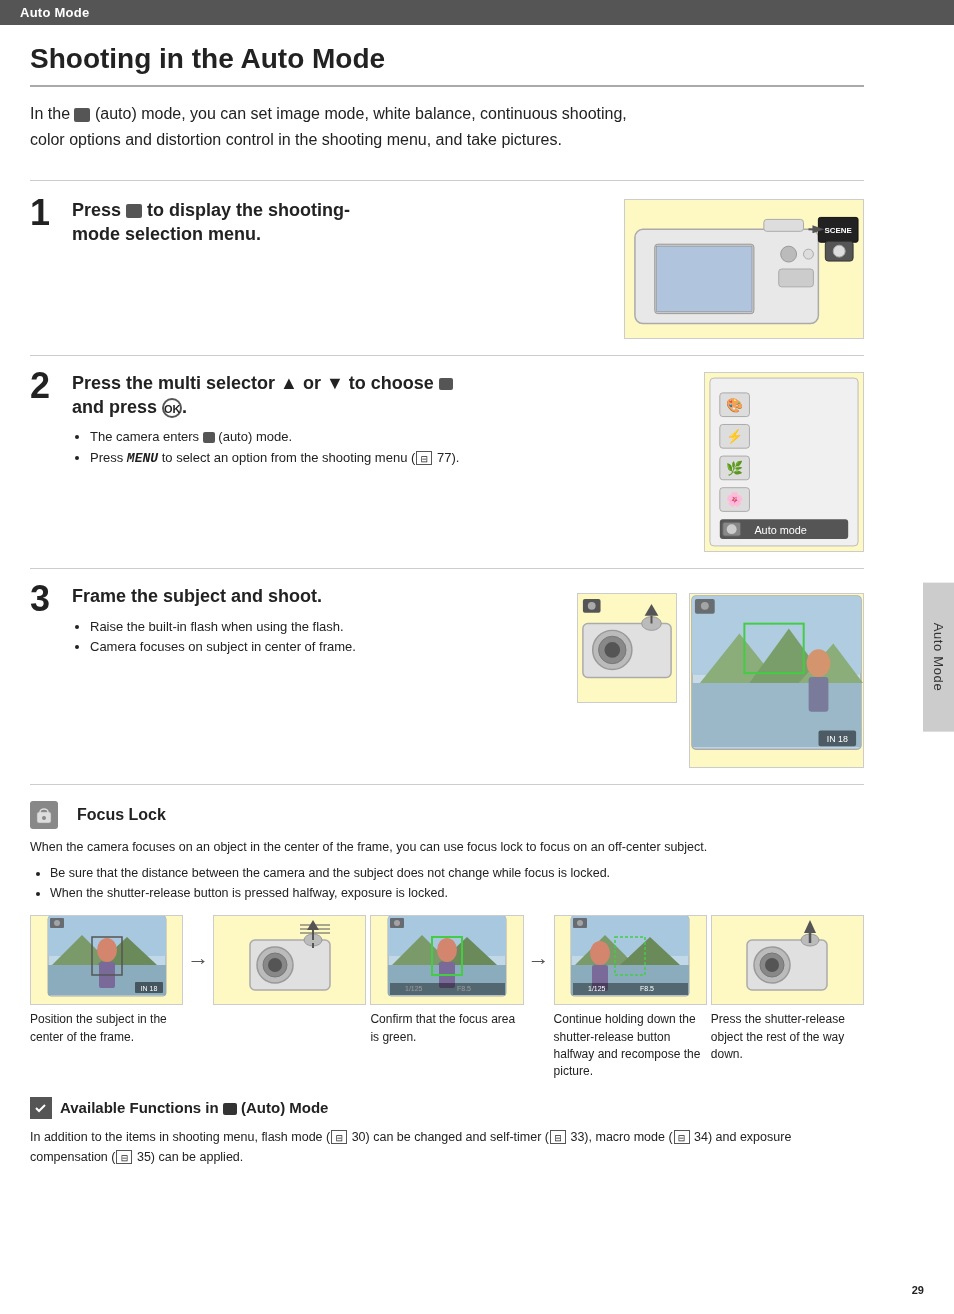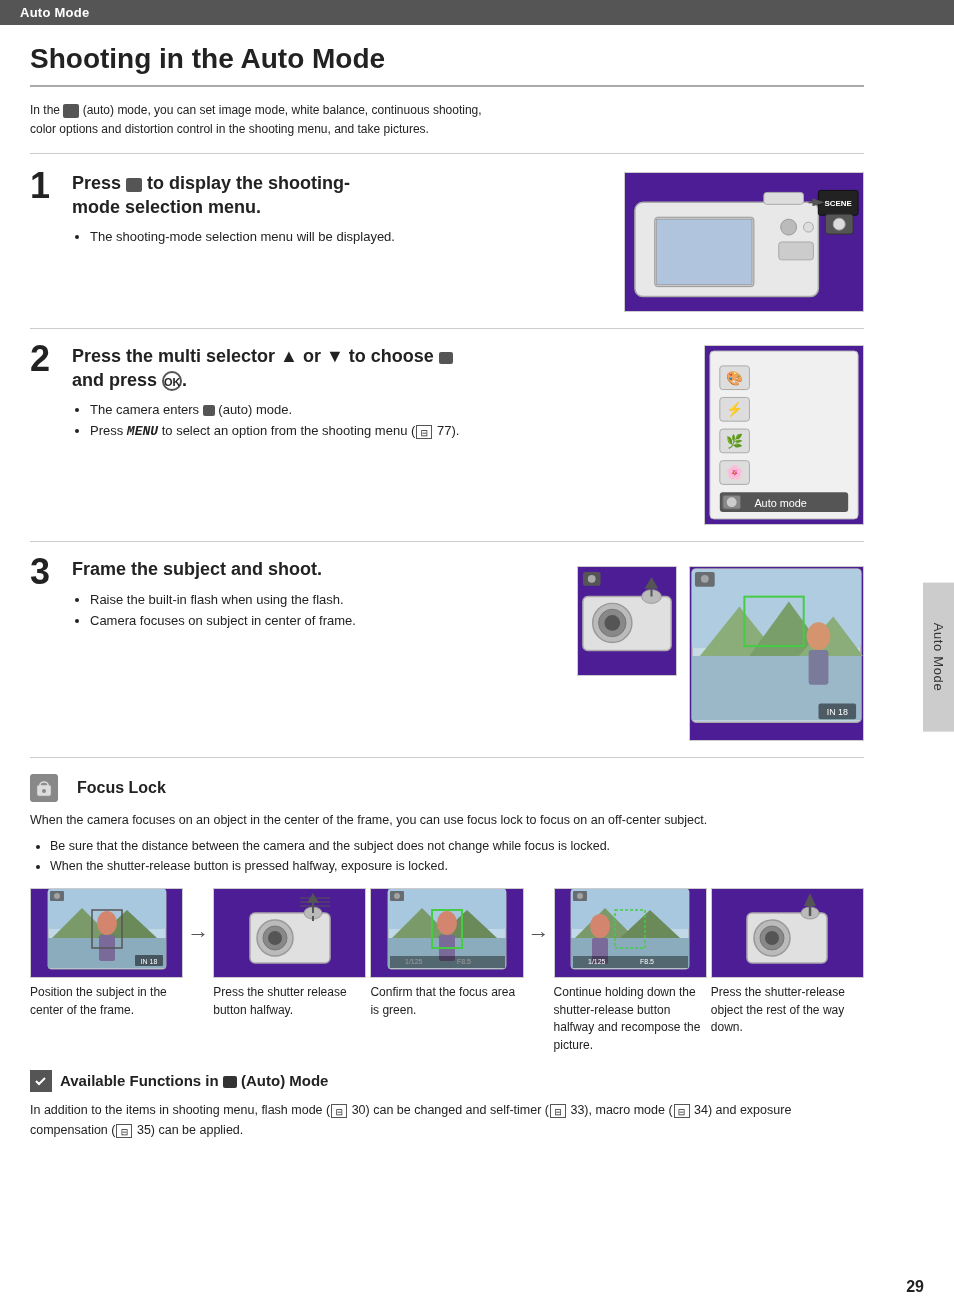--- a/index.html
+++ b/index.html
@@ -35,25 +35,25 @@
     
     .page-title {
       font-size: 28px;
       font-weight: bold;
       margin-bottom: 14px;
       border-bottom: 2px solid #aaa;
       padding-bottom: 10px;
     }
     
     .intro-para {
-      font-size: 12px;
+      font-size: 16px;
       line-height: 1.6;
       margin-bottom: 18px;
       border-bottom: 1px solid #ccc;
-      padding-bottom: 14px;
+      padding-bottom: 28px;
     }
     
     .step-section {
       display: flex;
       flex-direction: row;
       margin-bottom: 16px;
       border-bottom: 1px solid #ccc;
       padding-bottom: 16px;
     }
     .step-number {
@@ -77,21 +77,21 @@
       padding-left: 18px;
       font-size: 13px;
       line-height: 1.6;
     }
     .step-image {
       margin-left: 18px;
       flex-shrink: 0;
     }
     
     .img-box {
-      background: #4c1d95;
+      background: #fef9c3;
       border: 1px solid #ccc;
       display: flex;
       align-items: center;
       justify-content: center;
       font-size: 11px;
       color: #888;
       position: relative;
       overflow: hidden;
     }
     
@@ -202,21 +202,21 @@
       font-size: 13px;
       padding: 40px 8px;
       color: #333;
       letter-spacing: 0.05em;
     }
     
     .page-number {
       position: absolute;
       bottom: 18px;
       right: 30px;
-      font-size: 16px;
+      font-size: 11px;
       font-weight: bold;
       margin-left: 33px;
     }
     
     .step1-img {
       width: 240px;
       height: 140px;
     }
     
     .step2-img {
@@ -267,23 +267,20 @@
       In the <span style="display:inline-block;width:16px;height:14px;background:#555;border-radius:2px;vertical-align:middle;"></span> (auto) mode, you can set image mode, white balance, continuous shooting,<br>
       color options and distortion control in the shooting menu, and take pictures.
     </div>
 
     <div class="step-section">
       <div class="step-number">1</div>
       <div class="step-content">
         <div class="step-title">
           Press <span style="display:inline-block;width:16px;height:14px;background:#555;border-radius:2px;vertical-align:middle;"></span> to display the shooting-<br>mode selection menu.
         </div>
-        <ul class="step-bullets">
-          <li>The shooting-mode selection menu will be displayed.</li>
-        </ul>
       </div>
       <div class="step-image">
 
         <div class="img-box step1-img">
           <svg width="240" height="140" viewBox="0 0 240 140">
 
             <rect x="10" y="30" width="185" height="95" rx="8" ry="8" fill="#e8e8e8" stroke="#aaa" stroke-width="1.5"></rect>
 
             <rect x="30" y="45" width="100" height="70" rx="3" fill="#c8c8c8" stroke="#999" stroke-width="1"></rect>
 
@@ -473,21 +470,20 @@
                 <line x1="68" y1="15" x2="68" y2="25" stroke="#555" stroke-width="2"></line>
 
                 <line x1="68" y1="28" x2="68" y2="33" stroke="#555" stroke-width="2"></line>
 
                 <line x1="55" y1="10" x2="85" y2="10" stroke="#555" stroke-width="1"></line>
                 <line x1="55" y1="14" x2="85" y2="14" stroke="#555" stroke-width="1"></line>
                 <line x1="55" y1="18" x2="85" y2="18" stroke="#555" stroke-width="1"></line>
               </svg>
             </div>
           </div>
-          <div class="focus-step-label">Press the shutter release button halfway.</div>
         </div>
 
         <div class="focus-step-item">
           <div class="focus-step-image">
             <div class="img-box" style="width:100%;height:90px;">
               <svg width="120" height="90" viewBox="0 0 120 90">
                 <rect x="1" y="1" width="118" height="80" rx="3" fill="#c0d8e8" stroke="#aaa" stroke-width="1"></rect>
                 <rect x="1" y="1" width="118" height="40" rx="3" fill="#a8c8e0"></rect>
                 <polygon points="5,50 35,20 65,50" fill="#7a9a6a"></polygon>
                 <polygon points="50,50 80,22 110,50" fill="#6a8a5a"></polygon>

